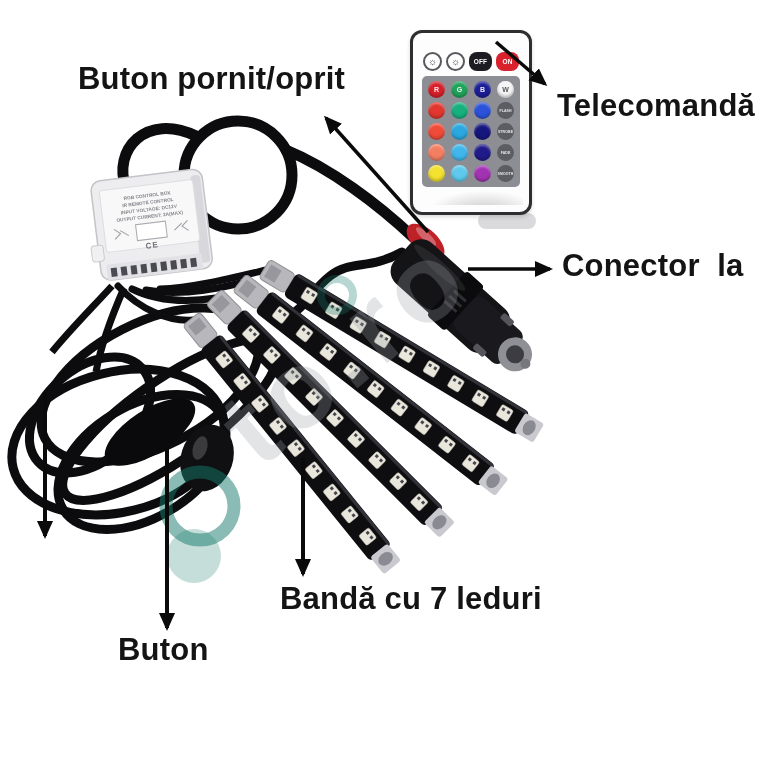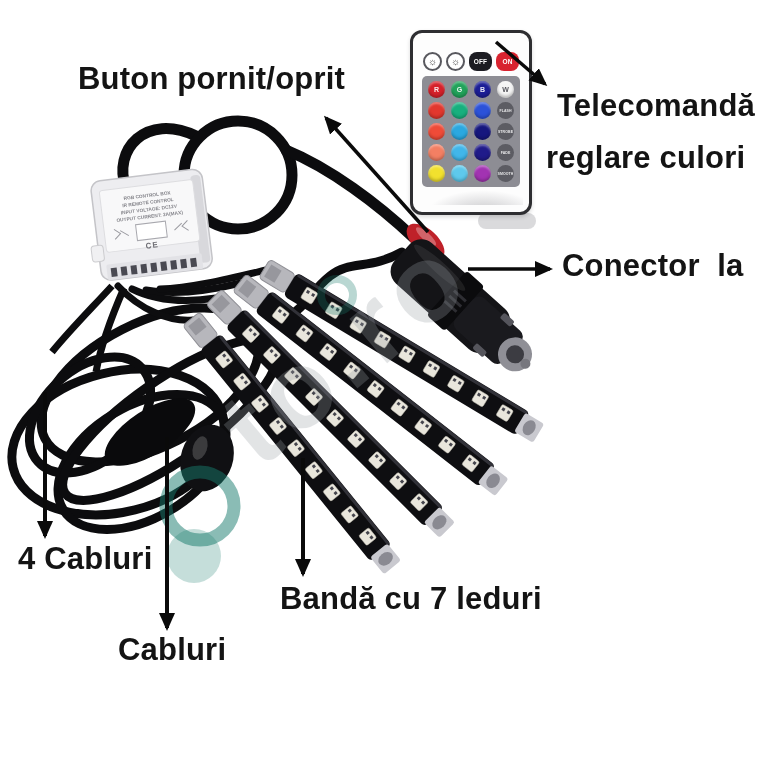--- a/index.html
+++ b/index.html
@@ -303,18 +303,16 @@
     <path d="M 428 232 L 326 118" stroke="#0a0a0a" stroke-width="3.5" marker-end="url(#ah)"></path>
     <path d="M 496 42 L 545 84" stroke="#0a0a0a" stroke-width="3.5" marker-end="url(#ah)"></path>
     <path d="M 468 269 L 550 269" stroke="#0a0a0a" stroke-width="3.5" marker-end="url(#ah)"></path>
     <path d="M 45 392 L 45 536" stroke="#0a0a0a" stroke-width="4" marker-end="url(#ah)"></path>
     <path d="M 167 437 L 167 628" stroke="#0a0a0a" stroke-width="4" marker-end="url(#ah)"></path>
     <path d="M 303 458 L 303 574" stroke="#0a0a0a" stroke-width="4" marker-end="url(#ah)"></path>
   </svg>
 
   <div class="lbl" style="left:78px;top:63px">Buton pornit/oprit</div>
   <div class="lbl" style="left:557px;top:90px">Telecomandă</div>
-  <div class="lbl" style="left:546px;top:142px">reglare culori</div>
   <div class="lbl" style="left:562px;top:250px">Conector  la</div>
-  <div class="lbl" style="left:18px;top:543px">4 Cabluri</div>
-  <div class="lbl" style="left:118px;top:634px">Cabluri</div>
+  <div class="lbl" style="left:118px;top:634px">Buton</div>
   <div class="lbl" style="left:280px;top:583px">Bandă cu 7 leduri</div>
 </div>
 
 </body></html>

